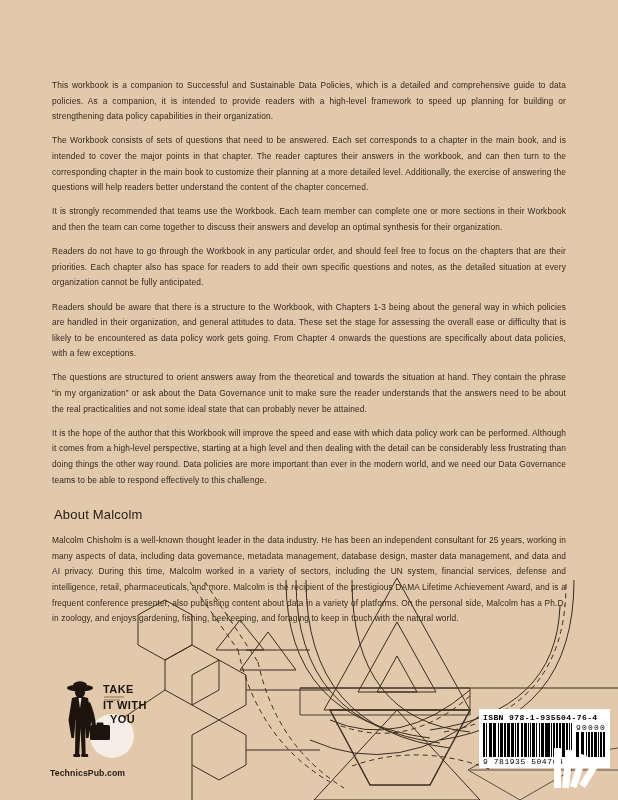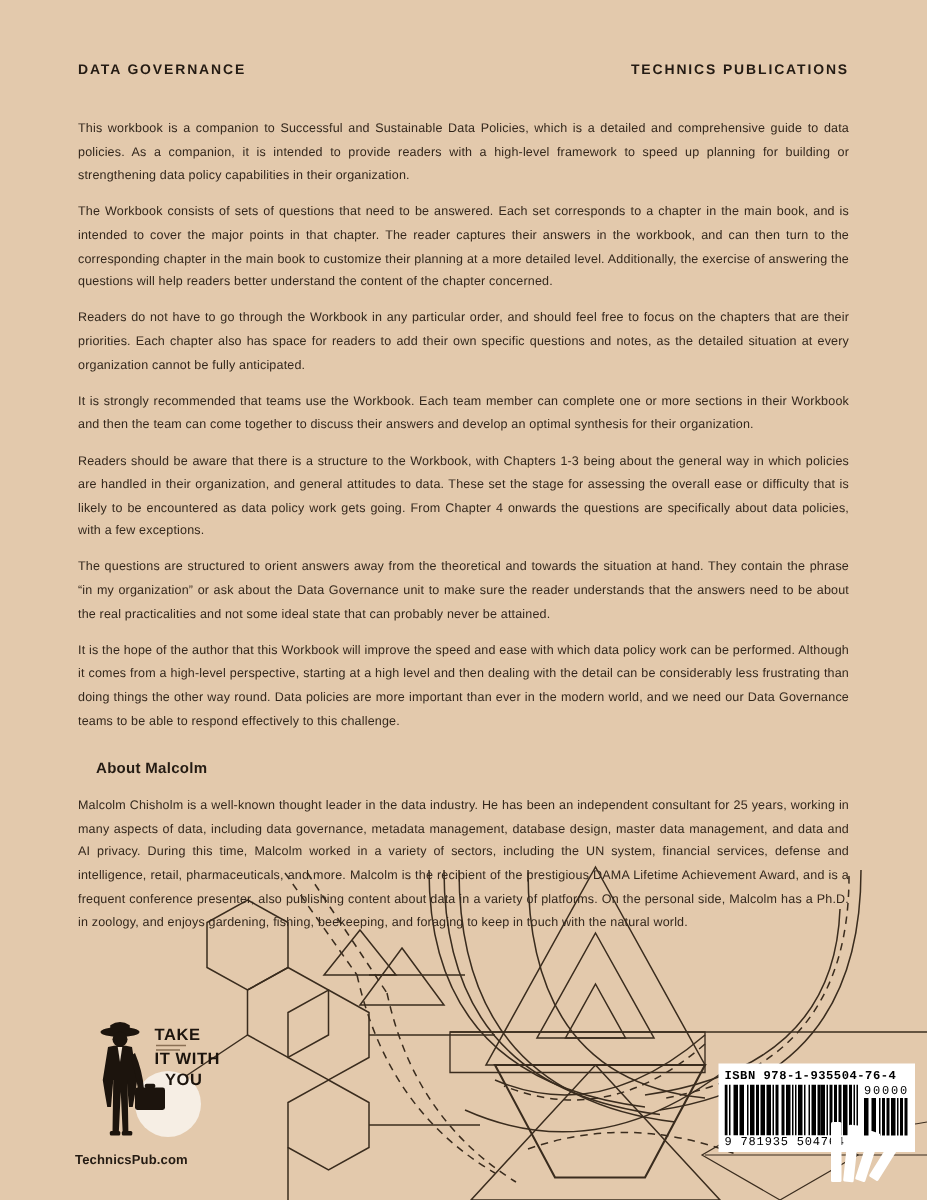--- a/index.html
+++ b/index.html
@@ -65,24 +65,24 @@
     font-size: 8.35px;
     line-height: 15.6px;
     text-align: justify;
     color: #33271c;
     margin: 0 0 8.6px 0;
     letter-spacing: 0.12px;
   }
   .para:last-child { margin-bottom: 16px; }
 
   .section-heading {
-    font-size: 10px;
-    font-weight: bold;
+    font-size: 13px;
+    font-weight: normal;
     color: #241b13;
-    margin: 19px 0 11px 12px;
+    margin: 19px 0 11px 2px;
     letter-spacing: 0.2px;
   }
 
   
   .publisher-block {
     position: absolute;
     left: 50px;
     bottom: 22px;
     width: 118px;
     z-index: 4;
@@ -221,30 +221,26 @@
 
       <polygon points="520,170 572,200 520,230 468,200" stroke-width="0.8"></polygon>
       <line x1="470" y1="200" x2="618" y2="200" stroke-width="0.8"></line>
       <path d="M500,150 Q560,190 618,178" stroke-width="0.8"></path>
 
       <line x1="192" y1="195" x2="192" y2="230"></line>
       <line x1="165" y1="120" x2="120" y2="150"></line>
     </g>
   </svg>
 
-  <div class="header-row">
-    <div class="header-label">DATA GOVERNANCE</div>
-    <div class="header-label">TECHNICS PUBLICATIONS</div>
-  </div>
 
   <div class="copy">
     <p class="para">This workbook is a companion to Successful and Sustainable Data Policies, which is a detailed and comprehensive guide to data policies.  As a companion, it is intended to provide readers with a high-level framework to speed up planning for building or strengthening data policy capabilities in their organization.</p>
     <p class="para">The Workbook consists of sets of questions that need to be answered.  Each set corresponds to a chapter in the main book, and is intended to cover the major points in that chapter.  The reader captures their answers in the workbook, and can then turn to the corresponding chapter in the main book to customize their planning at a more detailed level.  Additionally, the exercise of answering the  questions will help readers better understand the content of the chapter concerned.</p>
+    <p class="para">It is strongly recommended that teams use the Workbook.  Each team member can complete one or more sections in their Workbook and then the team can come together to discuss their answers and develop an optimal synthesis for their organization.</p>
     <p class="para">Readers do not have to go through the Workbook in any particular order, and should feel free to focus on the chapters that are their priorities. Each chapter also has space for readers to add their own specific questions and notes, as the detailed situation at every organization cannot be fully anticipated.</p>
-    <p class="para">It is strongly recommended that teams use the Workbook.  Each team member can complete one or more sections in their Workbook and then the team can come together to discuss their answers and develop an optimal synthesis for their organization.</p>
     <p class="para">Readers should be aware that there is a structure to the Workbook, with Chapters 1-3 being about the general way in which policies are handled in their organization, and general attitudes to data.  These set the stage for assessing the overall ease or difficulty that is likely to be encountered as data policy work gets going.  From Chapter 4 onwards the questions are specifically about data policies, with a few exceptions.</p>
     <p class="para">The questions are structured to orient answers away from the theoretical and towards the situation at hand.  They contain the phrase “in my organization” or ask about the Data Governance unit to make sure the reader understands that the answers need to be about the real practicalities and not some ideal state that can probably never be attained.</p>
     <p class="para">It is the hope of the author that this Workbook will improve the speed and ease with which data policy work can be performed. Although it comes from a high-level perspective, starting at a high level and then dealing with the detail can be considerably less frustrating than doing things the other way round.  Data policies are more important than ever in the modern world, and we need our Data Governance teams to be able to respond effectively to this challenge.</p>
 
     <div class="section-heading">About Malcolm</div>
     <p class="para">Malcolm Chisholm is a well-known thought leader in the data industry. He has been an independent consultant for 25 years, working in many aspects of data, including data governance, metadata management, database design, master data management, and data and AI privacy. During this time, Malcolm worked in a variety of sectors, including the UN system, financial services, defense and intelligence, retail, pharmaceuticals, and more. Malcolm is the recipient of the prestigious DAMA Lifetime Achievement Award, and is a frequent conference presenter, also publishing content about data in a variety of platforms. On the personal side, Malcolm has a Ph.D. in zoology, and enjoys gardening, fishing, beekeeping, and foraging to keep in touch with the natural world.</p>
   </div>
 
   <div class="publisher-block">
     <div class="logo-art">

